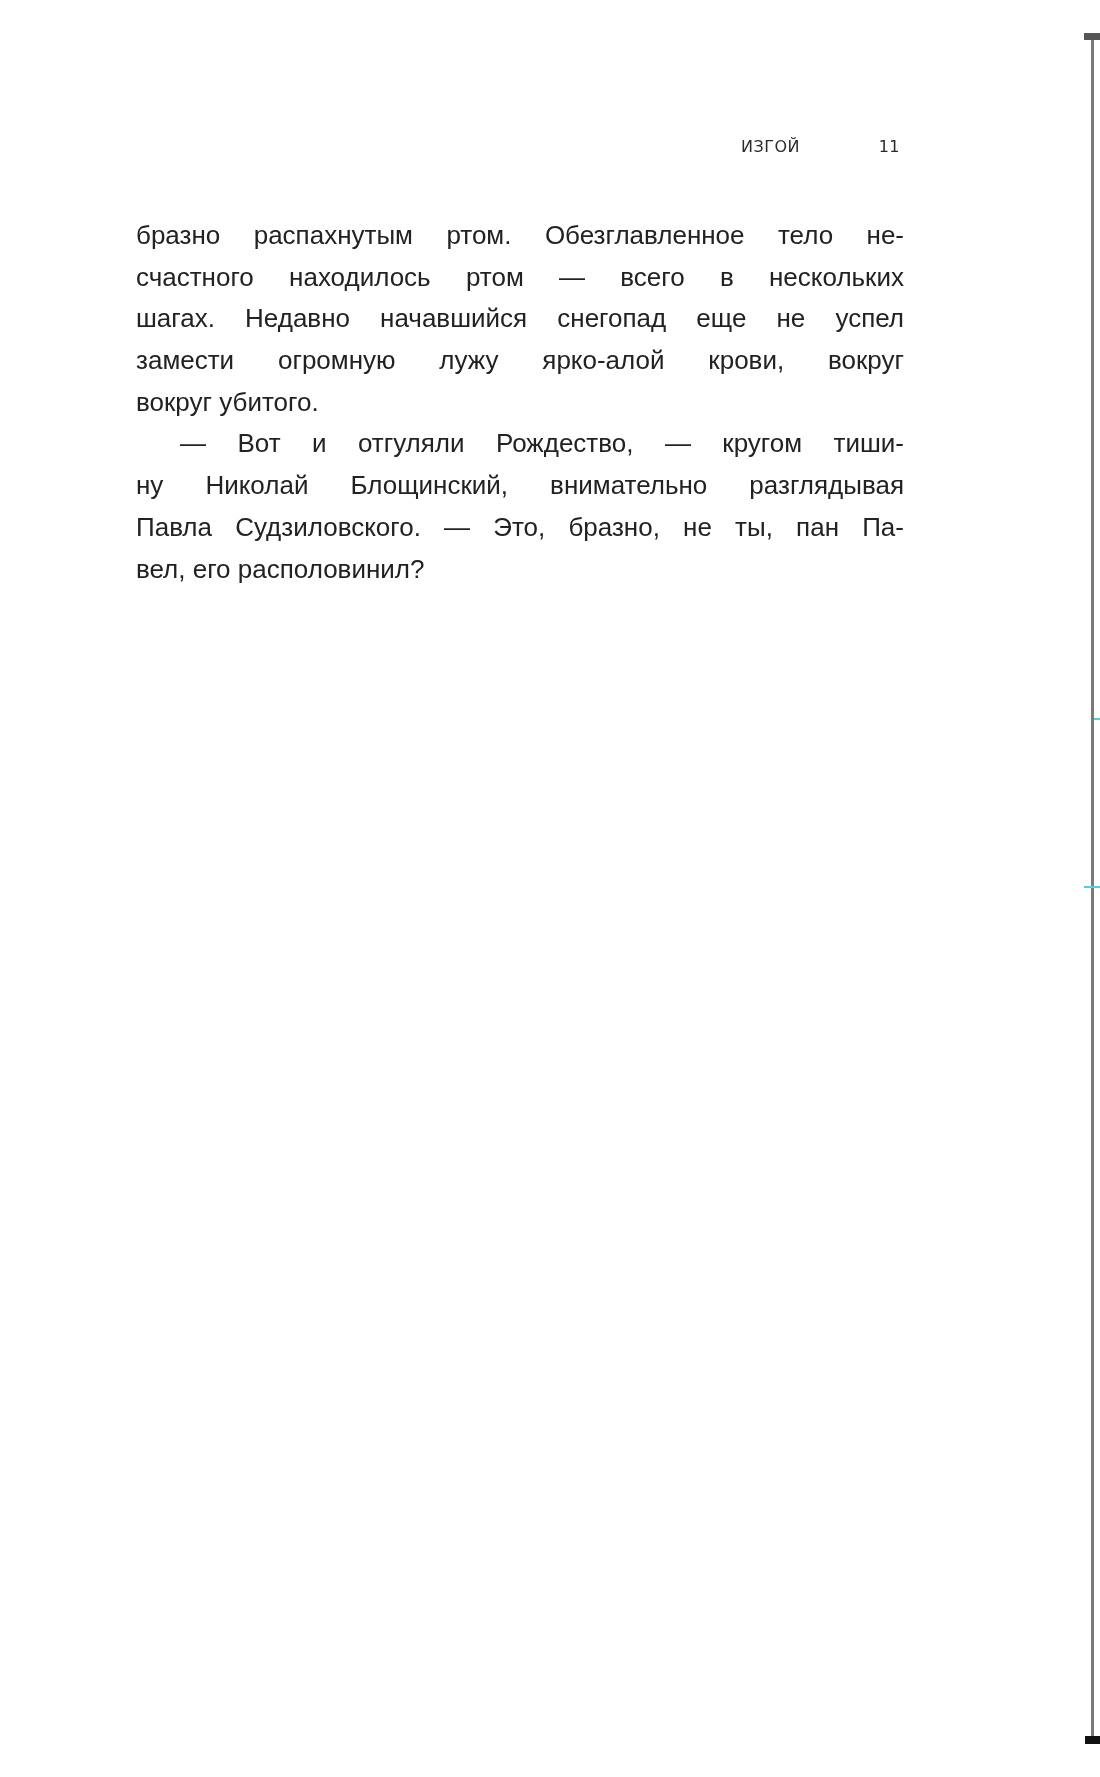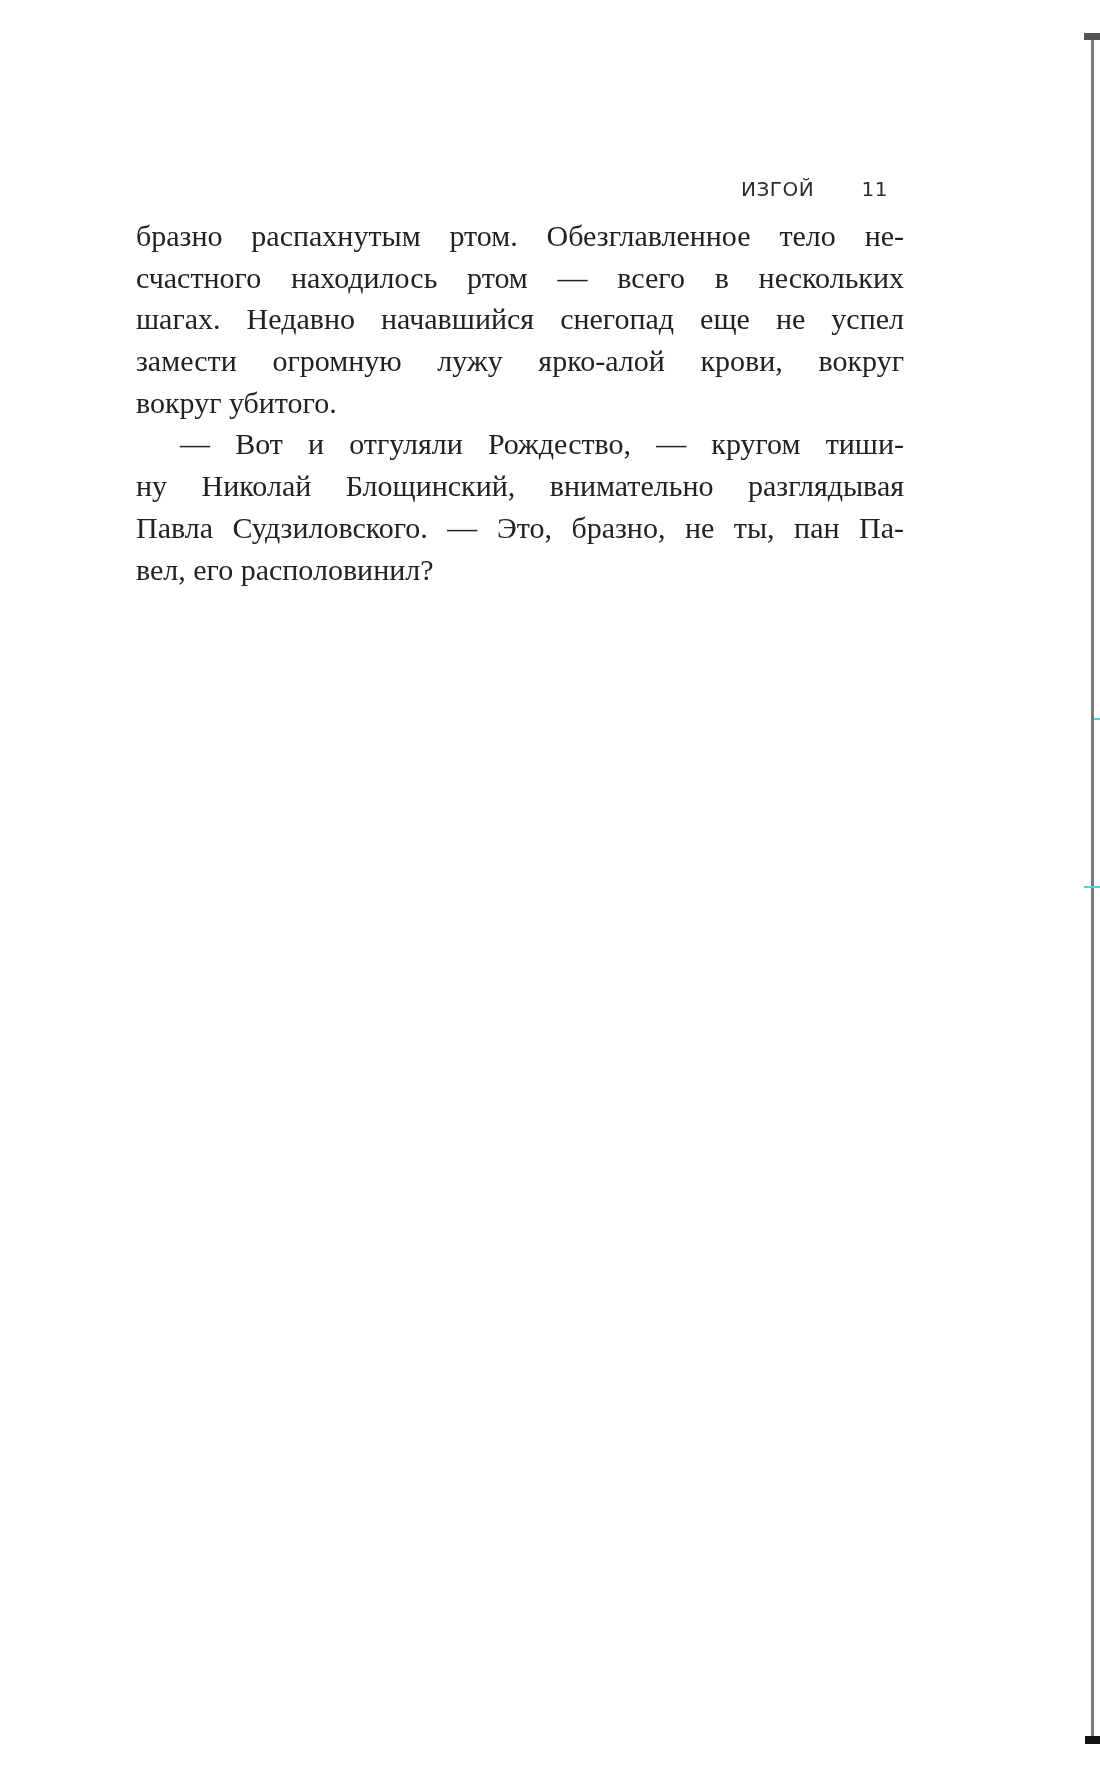--- a/index.html
+++ b/index.html
@@ -20,42 +20,41 @@
       height: 1777px;
       background: #ffffff;
     }
     .running-head {
       position: absolute;
       top: 137px;
       left: 700px;
       width: 204px;
       height: 28px;
       font-family: "DejaVu Sans", sans-serif;
-      font-size: 20px;
+      font-size: 16px;
       color: #2b2b2b;
       letter-spacing: 0.5px;
-      margin-top: 40px;
     }
     .running-head .title {
       position: absolute;
       left: 41px;
       top: 0;
     }
     .running-head .folio {
       position: absolute;
-      right: 16px;
+      right: 4px;
       top: 0;
     }
     .body-text {
       position: absolute;
       left: 136px;
       top: 215px;
       width: 768px;
-      font-family: Liberation Serif, serif;
-      font-size: 30px;
+      font-family: Liberation Sans, sans-serif;
+      font-size: 26px;
       color: #222222;
     }
     .line {
       display: block;
       height: 41.7px;
       line-height: 41.7px;
       white-space: nowrap;
       text-align: justify;
       text-align-last: justify;
     }

